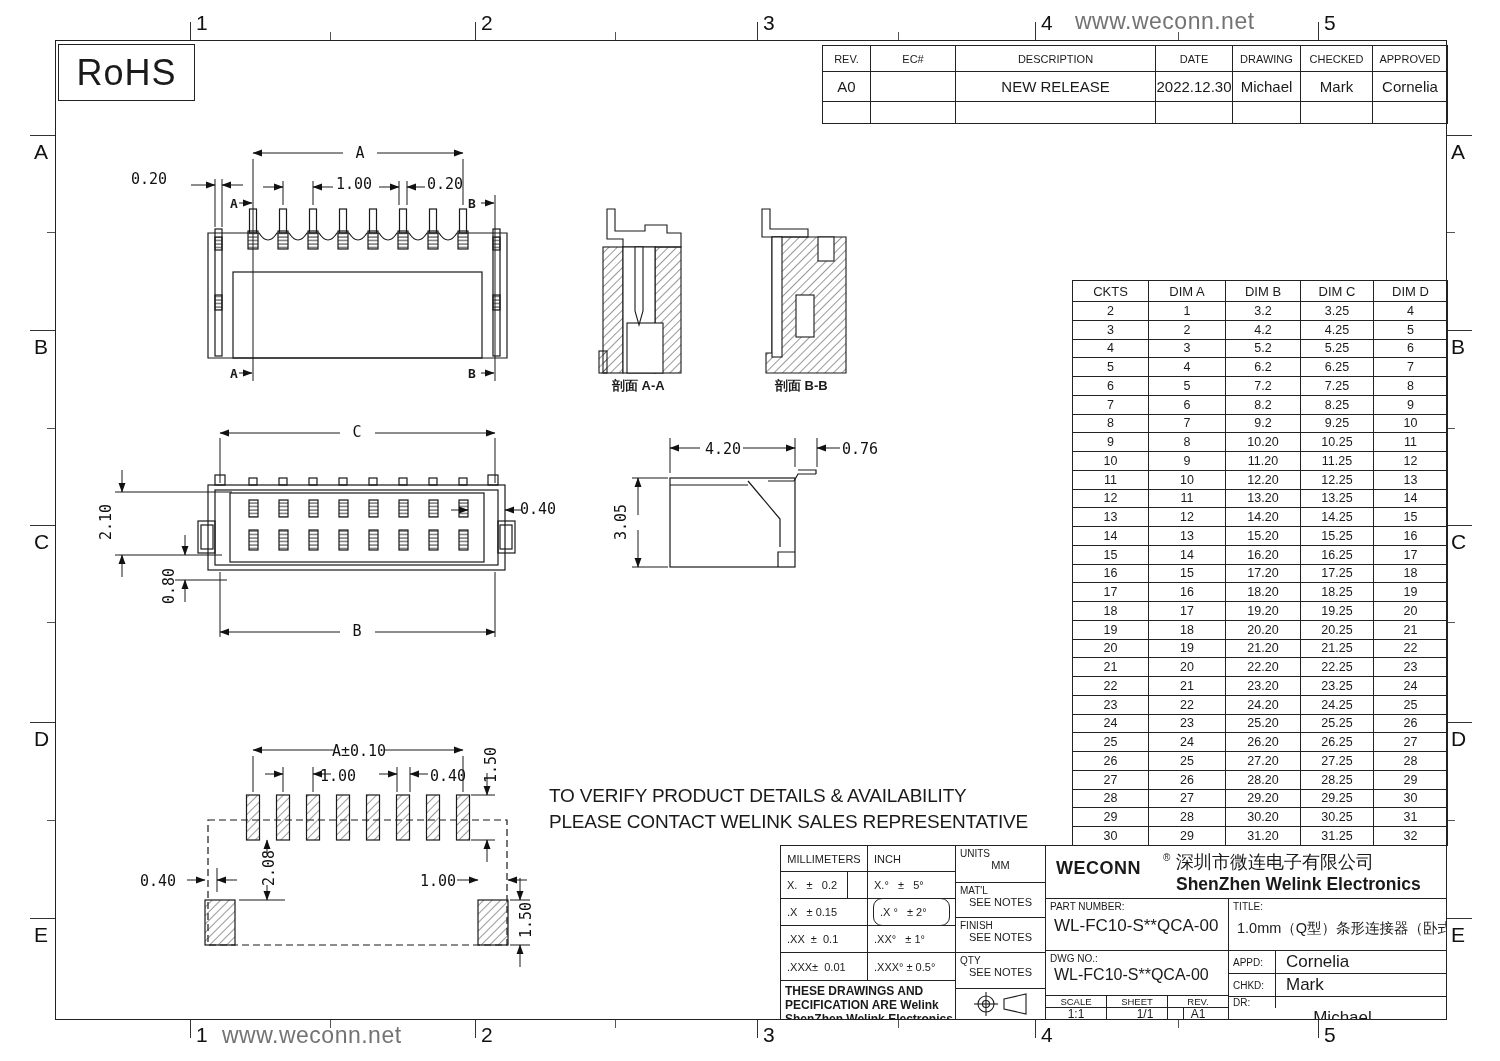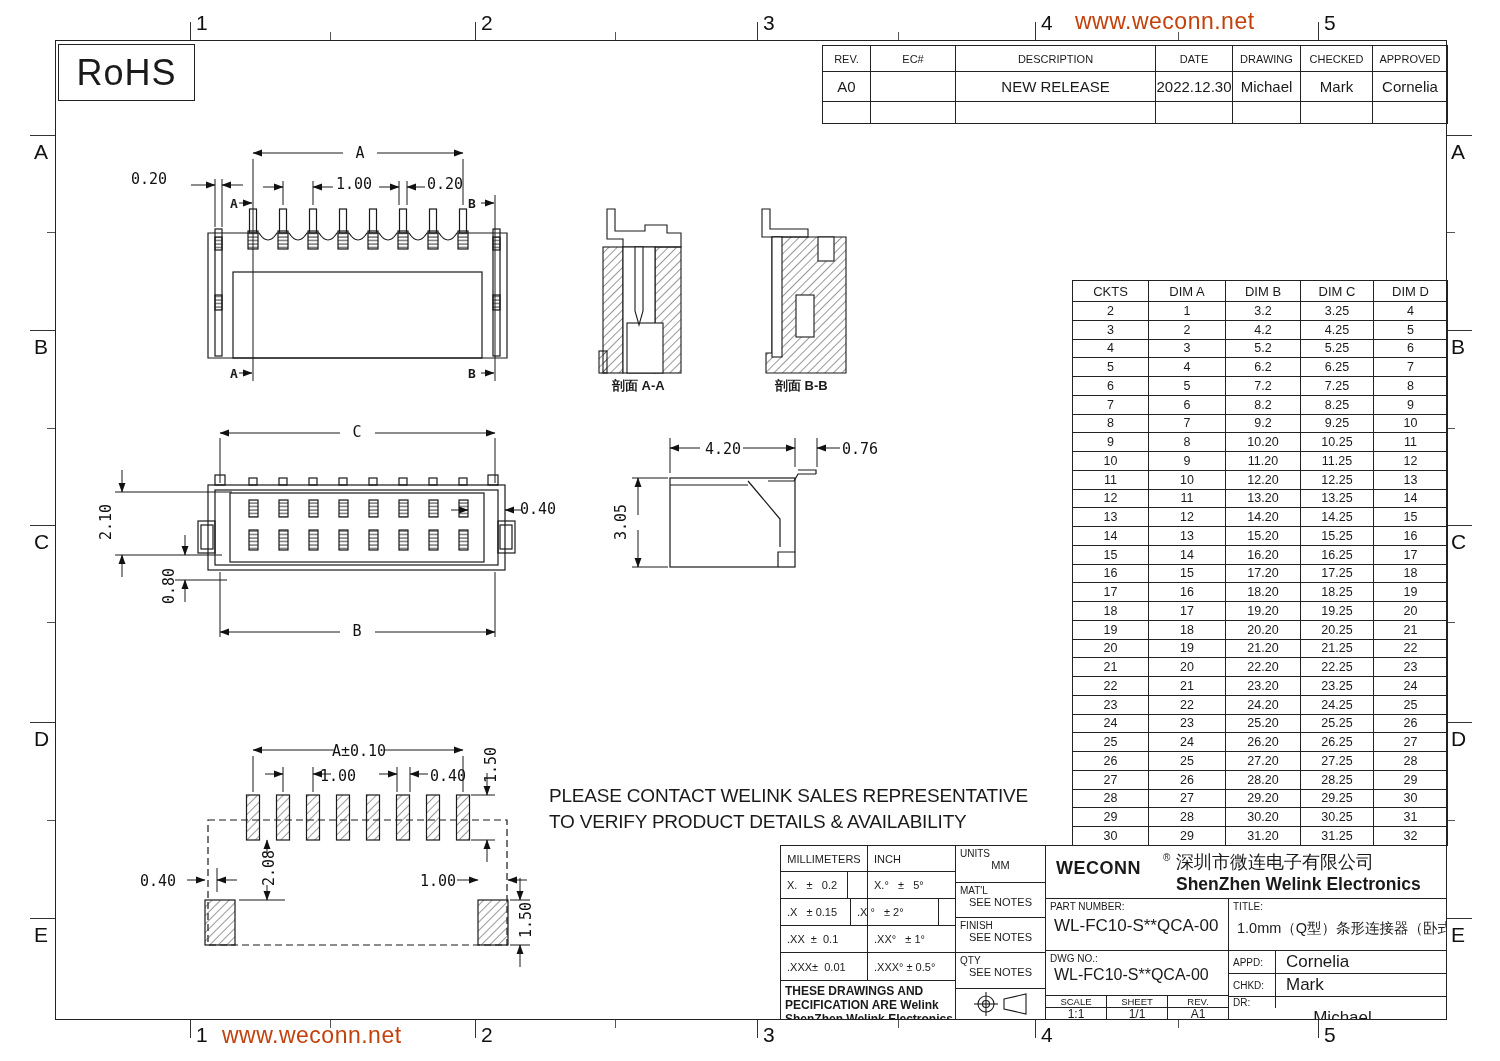--- a/index.html
+++ b/index.html
@@ -5,21 +5,21 @@
   html,body{margin:0;padding:0;background:#fff;width:1500px;height:1061px;overflow:hidden;
     font-family:"Liberation Sans",sans-serif;color:#1a1a1a;}
   #sheet{position:relative;width:1500px;height:1061px;background:#fff;}
   .abs{position:absolute;}
   .frame{position:absolute;left:55px;top:40px;width:1392px;height:980px;border:1.5px solid #222;box-sizing:border-box;}
   .tickv{position:absolute;width:1px;height:18px;background:#333;}
   .tickh{position:absolute;width:25px;height:1px;background:#333;}
   .midtickv{position:absolute;width:1px;height:8px;background:#555;}
   .midtickh{position:absolute;width:8px;height:1px;background:#555;}
   .zonelab{position:absolute;font-size:21px;color:#111;}
-  .site{position:absolute;font-size:23px;color:#c2410c;letter-spacing:.5px;}
+  .site{position:absolute;font-size:23px;color:#737373;letter-spacing:.5px;}
   .rohs{position:absolute;left:58px;top:44px;width:137px;height:57px;border:1.5px solid #222;
     box-sizing:border-box;display:flex;align-items:center;justify-content:center;
     font-size:36px;font-weight:500;letter-spacing:1px;}
   .dim{position:absolute;font-family:"DejaVu Sans Mono",monospace;font-size:15px;white-space:nowrap;color:#111;}
   .dimc{text-align:center;}
   .dimr{transform:rotate(-90deg);transform-origin:center center;text-align:center;}
   .seclab{position:absolute;font-size:13px;font-weight:bold;white-space:nowrap;}
   .secletter{position:absolute;font-family:"DejaVu Sans Mono",monospace;font-size:13px;font-weight:bold;}
   .caption{position:absolute;font-family:"DejaVu Sans Mono",monospace;font-size:27px;}
   
@@ -577,22 +577,22 @@
         <line x1="34" y1="142" x2="70" y2="142"></line>
       <line x1="40" y1="90" x2="40" y2="53" marker-end="url(#ar)"></line>
       <line x1="40" y1="105" x2="40" y2="142" marker-end="url(#ar)"></line>
     </g>
   </svg>
   <div class="dim dimc" style="left:700px;top:440px;width:46px;">4.20</div>
   <div class="dim" style="left:842px;top:440px;">0.76</div>
   <div class="dim dimr" style="left:600px;top:514px;width:40px;height:16px;">3.05</div>
 
   <div id="notice">
+    <div>TO VERIFY PRODUCT DETAILS &amp; AVAILABILITY</div>
     <div>PLEASE CONTACT WELINK SALES REPRESENTATIVE</div>
-    <div>TO VERIFY PRODUCT DETAILS &amp; AVAILABILITY</div>
   </div>
 
   <svg class="abs" style="left:135px;top:722px" width="445" height="248">
     <g stroke="#1a1a1a" stroke-width="1.2" fill="none">
       <rect x="73" y="98" width="299" height="125" stroke-dasharray="7,4"></rect>
       <g>
         <rect x="111.5" y="73" width="13" height="45" fill="url(#hatch)"></rect>
         <rect x="141.5" y="73" width="13" height="45" fill="url(#hatch)"></rect>
         <rect x="171.5" y="73" width="13" height="45" fill="url(#hatch)"></rect>
         <rect x="201.5" y="73" width="13" height="45" fill="url(#hatch)"></rect>
@@ -643,21 +643,21 @@
   <div class="dim" style="left:140px;top:872px;">0.40</div>
   <div class="dim" style="left:420px;top:872px;">1.00</div>
   <div class="dim dimr" style="left:505px;top:912px;width:40px;height:16px;">1.50</div>
 
   <div id="tb">
     <div class="cell tolh" style="left:0;top:0;width:88px;height:27px;">MILLIMETERS</div>
     <div class="cell tolc" style="left:87px;top:0;width:89px;height:27px;">INCH</div>
     <div class="cell tolc" style="left:0;top:26px;width:68px;height:28px;">X.   ±   0.2</div>
     <div class="cell tolc" style="left:87px;top:26px;width:89px;height:28px;">X.°   ±   5°</div>
     <div class="cell tolc" style="left:0;top:53px;width:88px;height:28px;">.X   ± 0.15</div>
-    <div class="cell tolc" style="left:70px;top:53px;width:89px;height:28px;">.X °   ± 2°</div>
+    <div class="cell tolc" style="left:93px;top:53px;width:77px;height:28px;border-radius:9px;">.X °   ± 2°</div>
     <div class="cell tolc" style="left:0;top:80px;width:88px;height:28px;">.XX  ±  0.1</div>
     <div class="cell tolc" style="left:87px;top:80px;width:89px;height:28px;">.XX°   ± 1°</div>
     <div class="cell tolc" style="left:0;top:107px;width:88px;height:29px;">.XXX±  0.01</div>
     <div class="cell tolc" style="left:87px;top:107px;width:89px;height:29px;">.XXX° ± 0.5°</div>
     <div class="cell" style="left:0;top:135px;width:176px;height:40px;">
         <div id="tb-disclaimer">
           <div>THESE DRAWINGS AND PECIFICATION  ARE Welink</div>
           <div>ShenZhen Welink Electronics Co.,Ltd</div>
           <div>COPIED OR USED IN ANY MANNER WITHOUT Welink</div>
         </div>
@@ -706,21 +706,21 @@
       <div class="bigval" style="font-size:14.5px;padding-top:7px;">1.0mm（Q型）条形连接器（卧式）</div>
     </div>
     <div class="cell" style="left:265px;top:105px;width:184px;height:46px;">
       <div class="biglab">DWG NO.:</div>
       <div class="bigval" style="font-size:16px;padding-top:2px;">WL-FC10-S**QCA-00</div>
     </div>
     <div class="cell shead" style="left:265px;top:150px;width:62px;height:13px;">SCALE</div>
     <div class="cell shead" style="left:326px;top:150px;width:62px;height:13px;">SHEET</div>
     <div class="cell shead" style="left:387px;top:150px;width:62px;height:13px;">REV.</div>
     <div class="cell sval" style="left:265px;top:162px;width:62px;height:13px;">1:1</div>
-    <div class="cell sval" style="left:326px;top:162px;width:62px;height:13px;">1/1</div>
+    <div class="cell sval" style="left:326px;top:162px;width:78px;height:13px;">1/1</div>
     <div class="cell sval" style="left:387px;top:162px;width:62px;height:13px;">A1</div>
     <div class="cell stamp" style="left:448px;top:105px;width:219px;height:24px;">
       <span class="lab">APPD:</span>
       <span class="val">Cornelia</span>
     </div>
     <div class="cell stamp" style="left:448px;top:128px;width:219px;height:24px;">
       <span class="lab">CHKD:</span>
       <span class="val">Mark</span>
     </div>
     <div class="cell stamp" style="left:448px;top:151px;width:219px;height:24px;flex-direction:column;">

